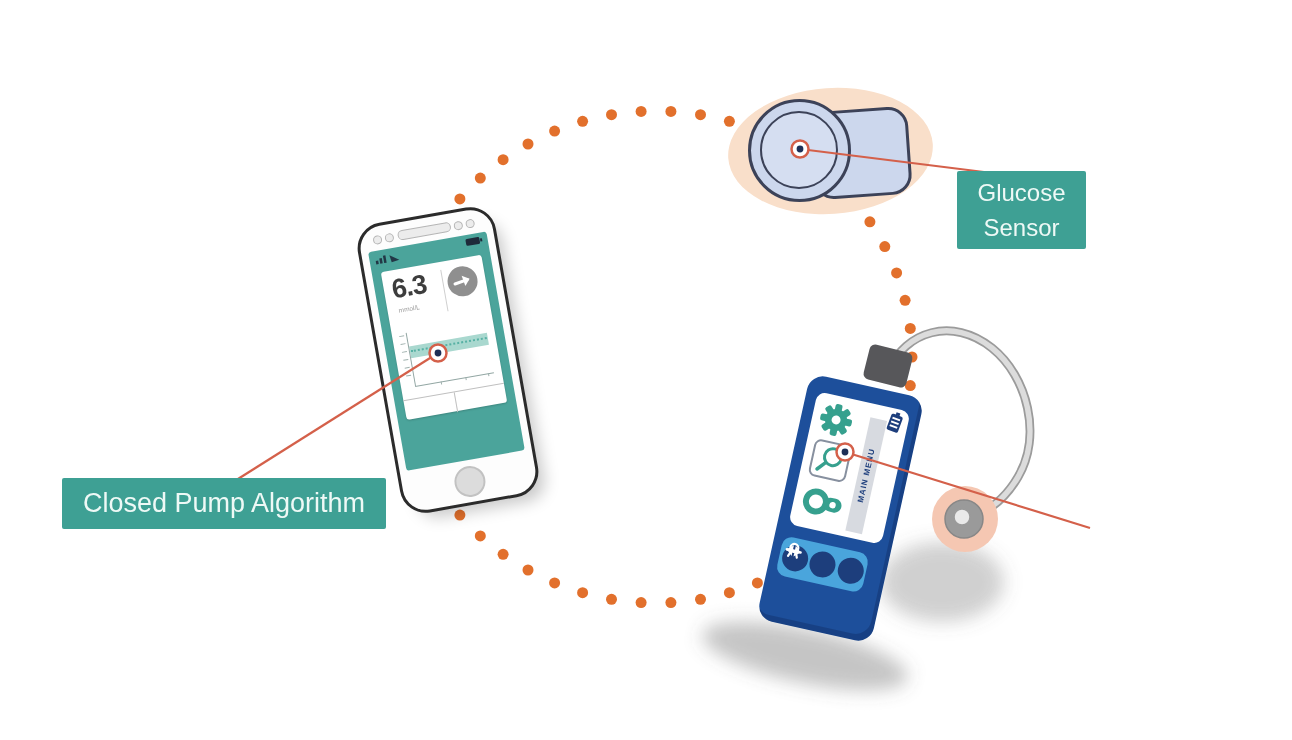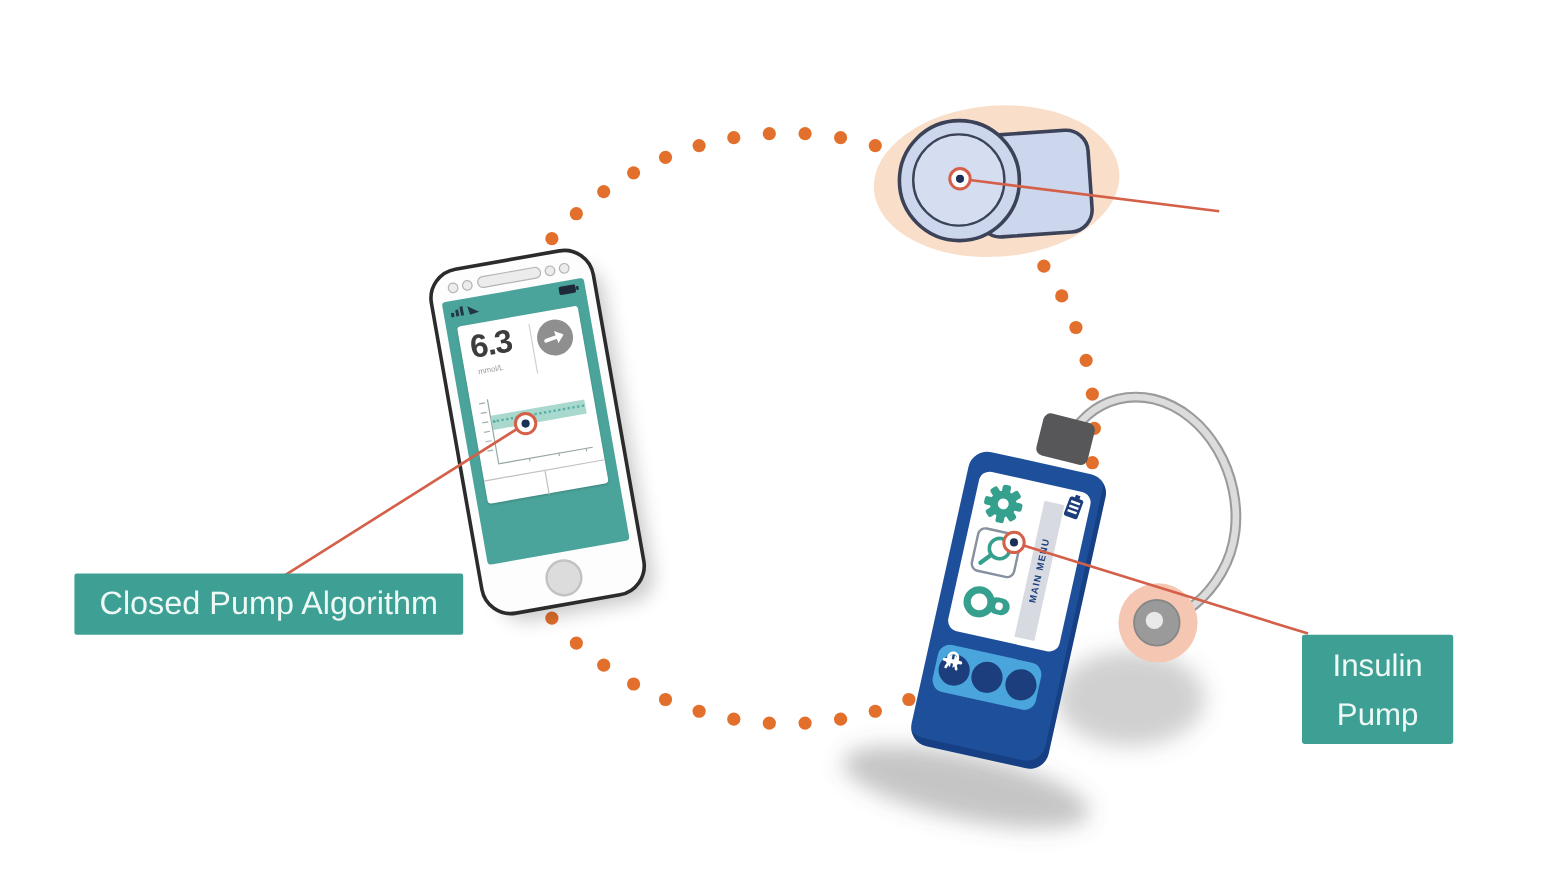--- a/index.html
+++ b/index.html
@@ -305,19 +305,19 @@
     <g>
       <circle cx="845" cy="452" r="8.5" fill="#ffffff" stroke="var(--annotation,#d4604a)" stroke-width="2.5"></circle>
       <circle cx="845" cy="452" r="3.4" fill="var(--target-dot,#1c2f57)"></circle>
     </g>
   </svg>
 
   <div class="abs tag" style="left:62px;top:478px;width:324px;height:51px;font-size:27px;">
     <div class="tag-text-line">Closed Pump Algorithm</div>
   </div>
 
-
-  <div class="abs tag" style="left:1085px;top:529px;width:126px;height:91px;font-size:26px;line-height:41px;">
-    <div class="tag-text-line">Insulin</div>
-    <div class="tag-text-line">Pump</div>
+  <div class="abs tag" style="left:957px;top:171px;width:129px;height:78px;font-size:24px;line-height:35px;">
+    <div class="tag-text-line">Glucose</div>
+    <div class="tag-text-line">Sensor</div>
   </div>
 
+
 </div>
 
 </body></html>

